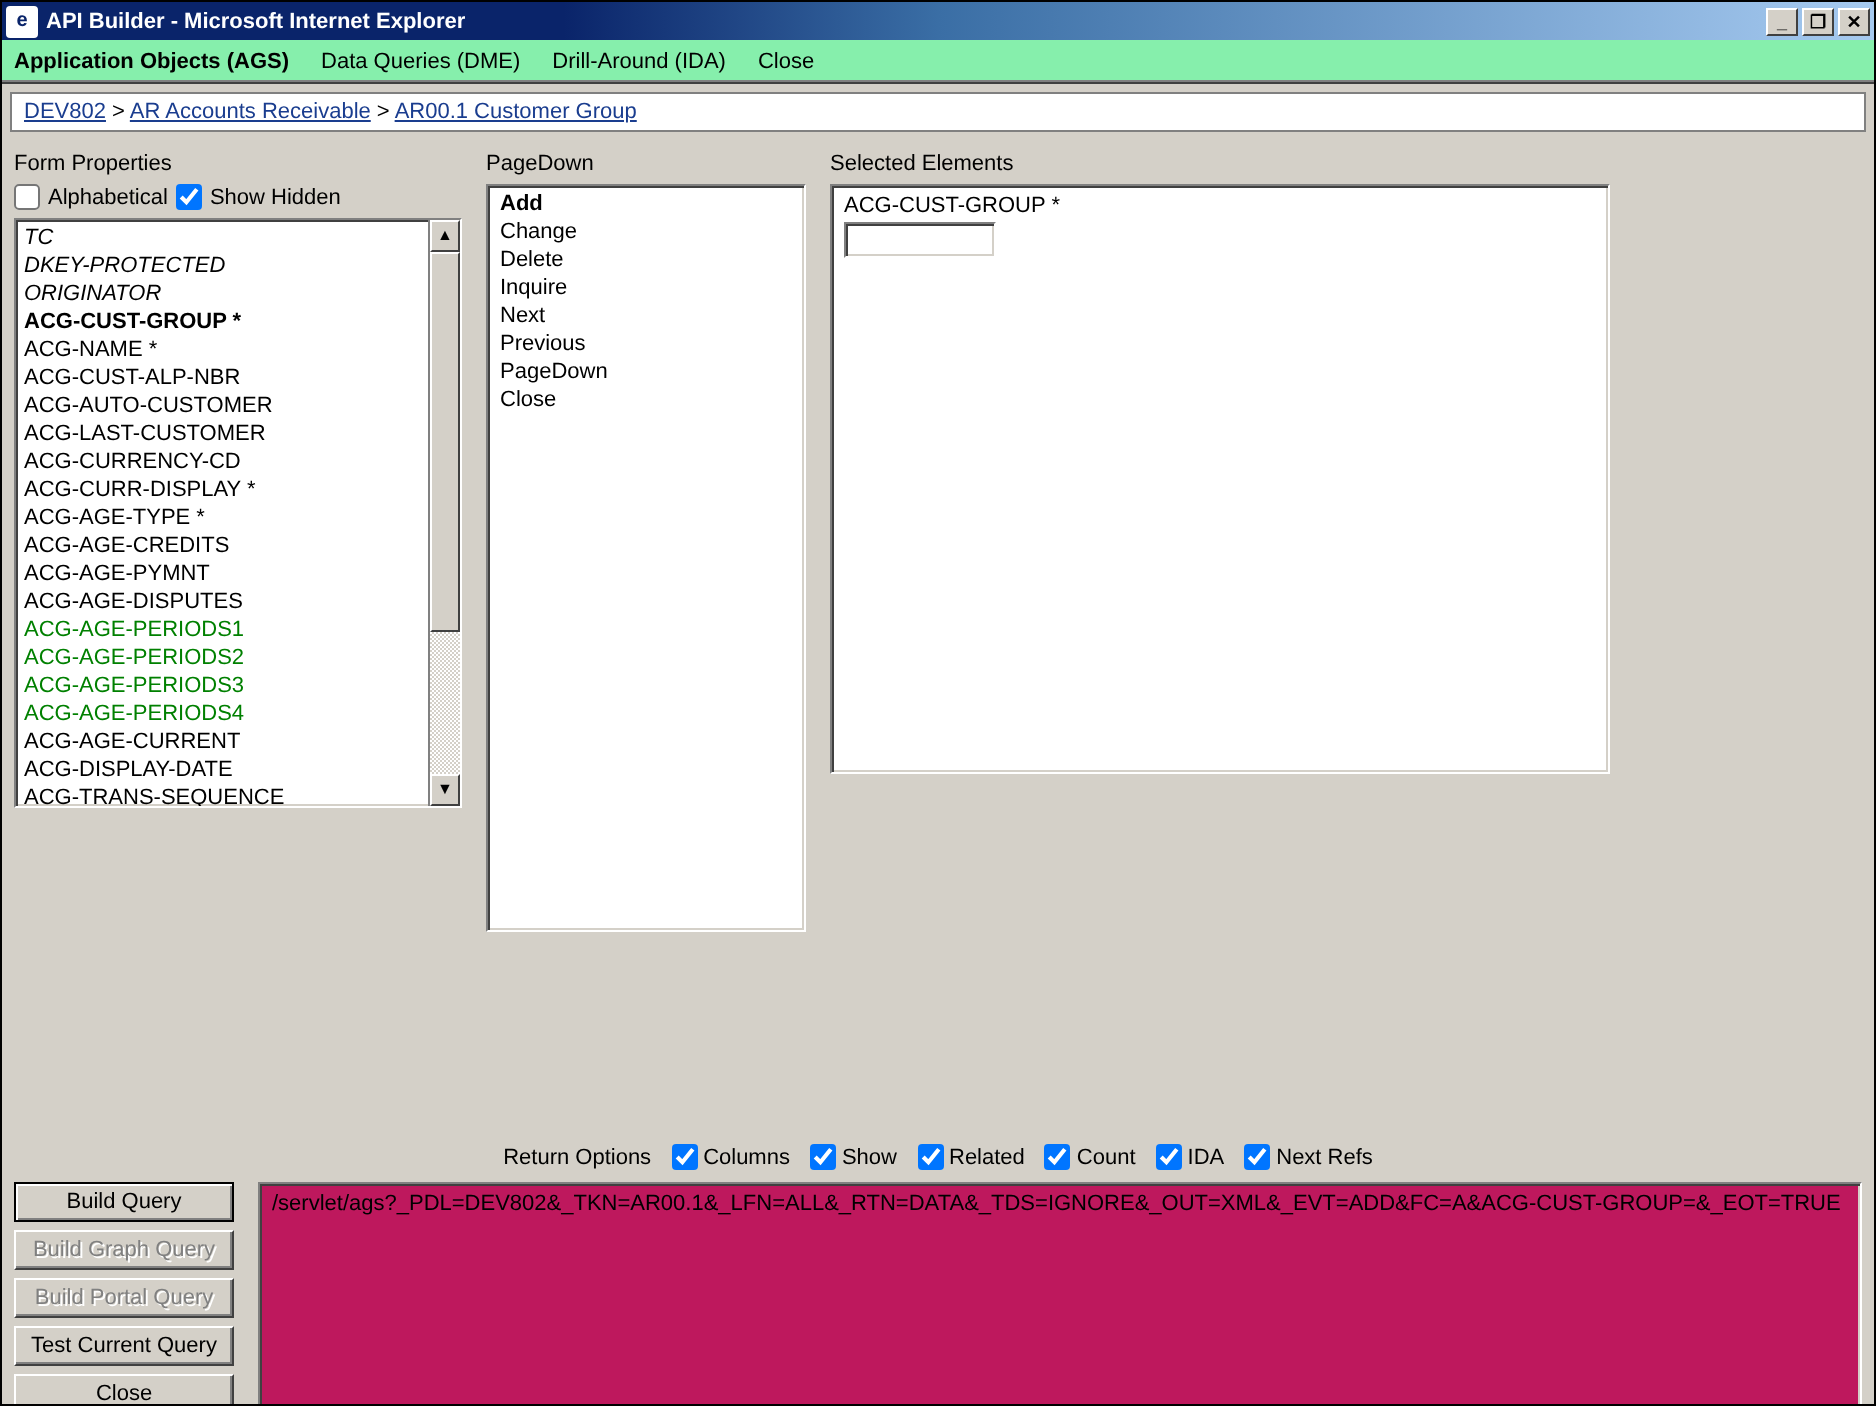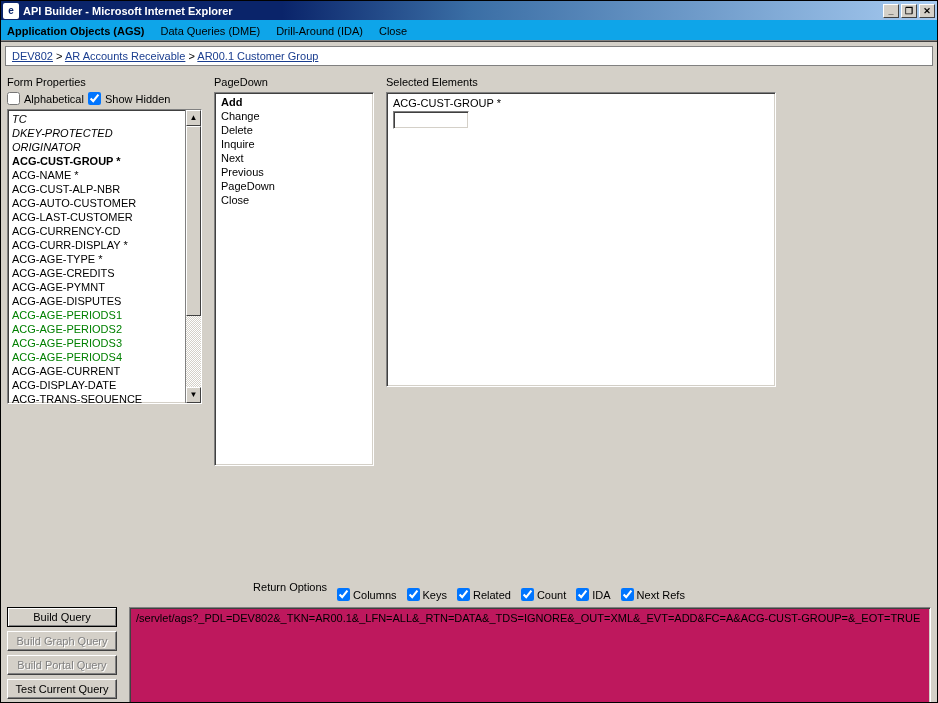--- a/index.html
+++ b/index.html
@@ -43,21 +43,21 @@
   margin-left: 2px;
   font-size: 9px;
   text-align: center;
   line-height: 12px;
   cursor: pointer;
   color: #000;
   font-family: "Marlett", sans-serif;
 }
 .menubar {
   height: 22px;
-  background: #0ea5e9;
+  background: #86efac;
   border-bottom: 1px solid #404040;
   box-shadow: inset 0 -1px 0 #808080;
   display: flex;
   align-items: center;
   padding: 0 6px;
   gap: 16px;
 }
 .menubar span { cursor: pointer; }
 .menubar .active { font-weight: bold; }
 .breadcrumb-bar {
@@ -92,21 +92,21 @@
 .checkbox-row label { cursor: pointer; }
 .listframe {
   background: #fff;
   border: 1px solid;
   border-color: #808080 #fff #fff #808080;
   box-shadow: inset 1px 1px 0 #404040, inset -1px -1px 0 #d4d0c8;
   position: relative;
   font-size: 11px;
   overflow: hidden;
 }
-.listframe.form-props { width: 195px; height: 295px; display:flex; }
+.listframe.form-props { width: 224px; height: 295px; display:flex; }
 .list-inner {
   flex:1;
   overflow-y: hidden;
   padding: 2px 4px;
   line-height: 14px;
 }
 .list-inner .italic { font-style: italic; }
 .list-inner .bold { font-weight: bold; }
 .list-inner .green { color: #008000; }
 .scrollbar {
@@ -153,21 +153,21 @@
 }
 .return-options {
   text-align: center;
   margin-top: 100px;
   font-size: 11px;
   display: flex;
   justify-content: center;
   align-items: center;
   gap: 10px;
 }
-.return-options label { display:flex; align-items:center; gap:3px; cursor:pointer;margin-top:16px;}
+.return-options label { display:flex; align-items:center; gap:3px; cursor:pointer;}
 .bottom-row {
   display: flex;
   padding: 6px;
   gap: 12px;
   align-items: flex-start;
 }
 .button-stack {
   display: flex;
   flex-direction: column;
   gap: 4px;
@@ -296,21 +296,21 @@
 </div>
 
 <div class="return-options">
   <span>Return Options</span>
   <label>
       <input type="checkbox" checked="" style=""> 
       <span>Columns</span>
     </label>
   <label>
       <input type="checkbox" checked="" style=""> 
-      <span>Keys</span>
+      <span>Show</span>
     </label>
   <label>
       <input type="checkbox" checked="" style=""> 
       <span>Related</span>
     </label>
   <label>
       <input type="checkbox" checked="" style=""> 
       <span>Count</span>
     </label>
   <label>

